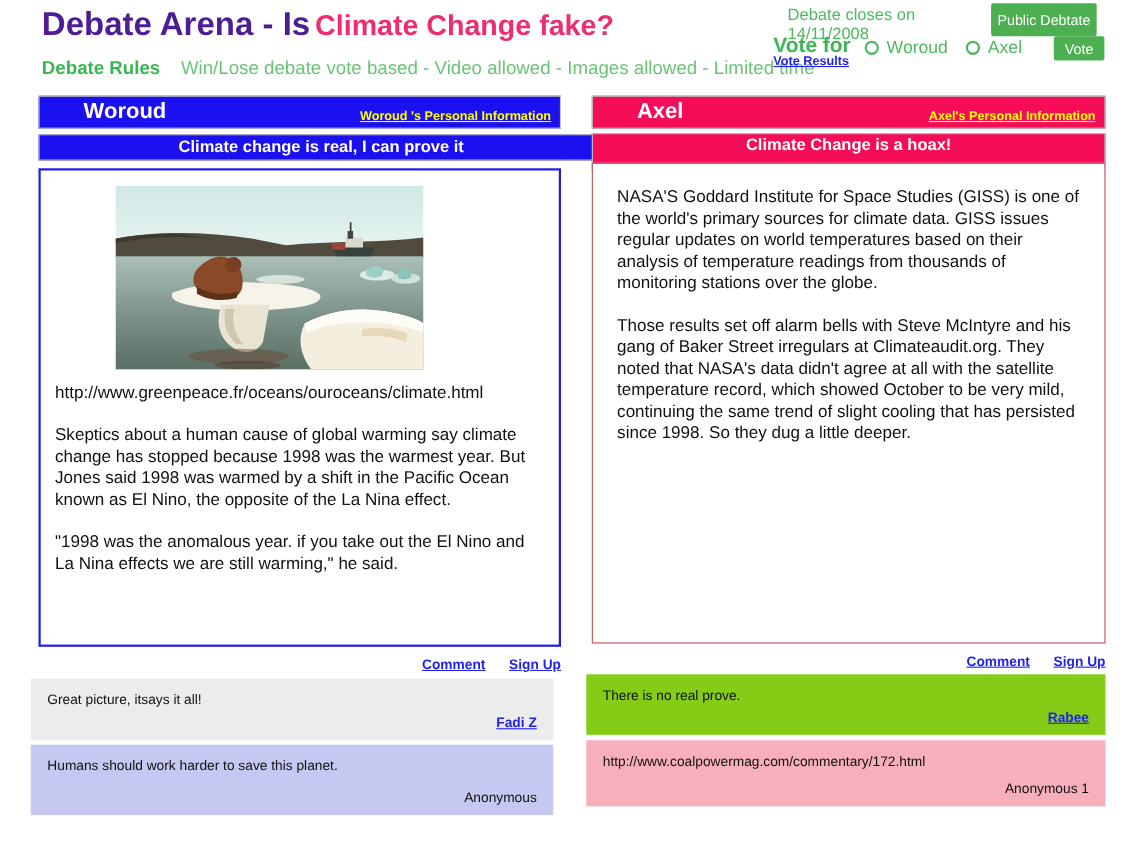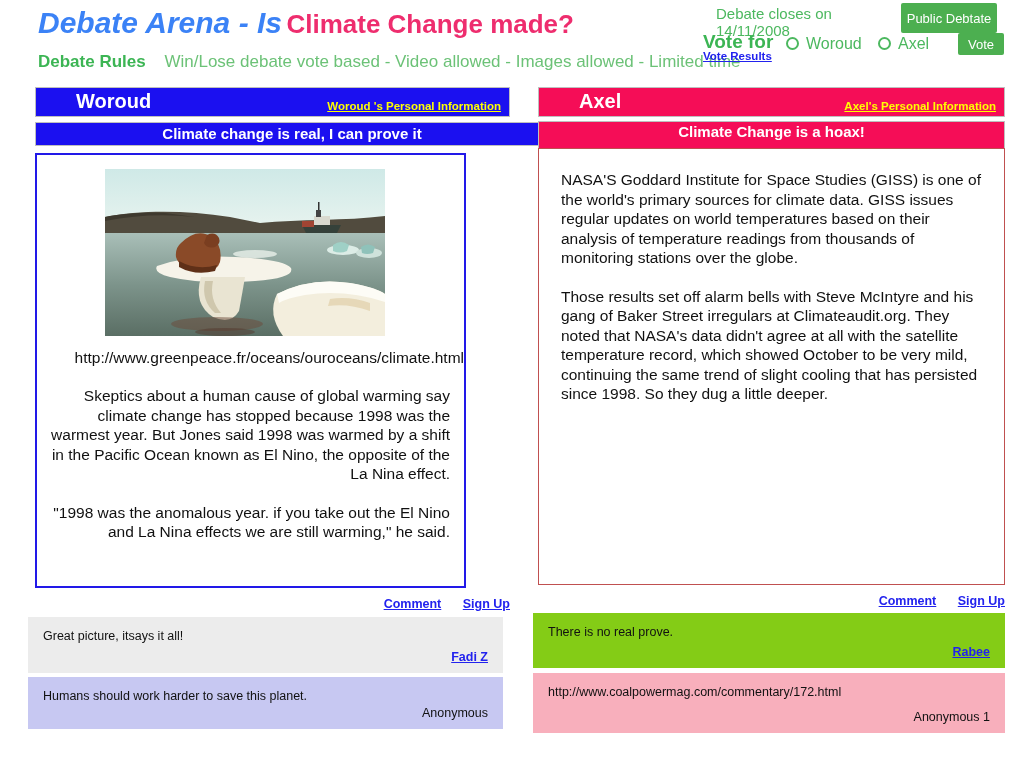--- a/index.html
+++ b/index.html
@@ -2,21 +2,21 @@
 <html><head>
 <meta charset="utf-8">
 <style>
   * { margin:0; padding:0; box-sizing:border-box; }
   html,body { background:#fff; }
   body { font-family:"Liberation Sans", sans-serif; }
   #page { position:relative; width:1024px; height:768px; background:#fff; overflow:hidden; }
 
   
   .title { position:absolute; left:38px; top:6px; font-weight:bold; }
-  .title .green { color:#3b82f6; font-size:30px;font-style:italic; }
+  .title .green { color:#4c1d95; font-size:30px; }
   .title .pink  { color:#ee2d6e; font-size:26px; }
   .rules-row { position:absolute; left:38px; top:52px; font-size:17px; white-space:nowrap; }
   .rules-label { color:#3cb554; font-weight:bold; margin-right:14px; }
   .rules-text { color:#6cc277; }
 
   .closes { position:absolute; left:716px; top:5px; width:178px; color:#4cb85f; font-size:15px; text-align:left; }
   .btn-green { background:#4caf50; color:#fff; border:none; border-radius:2px; font-size:13px;
                font-family:"Liberation Sans",sans-serif; cursor:pointer; }
   #public-btn { position:absolute; left:901px; top:3px; width:96px; height:30px; }
   .vote-for { position:absolute; left:703px; top:31px; color:#3cb554; font-size:19px; font-weight:bold; }
@@ -29,22 +29,22 @@
   .panel-header { position:absolute; height:30px; border:1px solid #bfbfbf; }
   .panel-header .pname { position:absolute; left:40px; top:2px; color:#fff; font-size:20px; font-weight:bold; }
   .panel-header .pinfo { position:absolute; right:8px; bottom:4px; color:#ffff00; font-size:11.5px; text-decoration:underline; font-weight:bold; }
   .claim-bar { position:absolute; height:24px; border:1px solid #bfbfbf; color:#fff; font-weight:bold;
                font-size:15px; text-align:center; line-height:22px; }
   .blue-bg { background:#1b10f0; }
   .pink-bg { background:#f50d57; }
 
   #left-header  { left:35px;  top:87px;  width:475px; }
   #left-claim   { left:35px;  top:122px; width:514px; }
-  #left-box     { position:absolute; left:35px; top:153px; width:431px; height:435px; background:#fff;
-                  border:2px solid #2219e8;text-align:right; }
+  #left-box     { position:absolute; left:35px; top:153px; width:475px; height:435px; background:#fff;
+                  border:2px solid #2219e8; }
   #right-header { left:538px; top:87px;  width:467px; }
   #right-claim  { left:538px; top:121px; width:467px; height:34px; line-height:20px; }
   #right-box    { position:absolute; left:538px; top:148px; width:467px; height:437px; background:#fff;
                   border:1px solid #c05050; padding:21px 18px 0 22px; }
 
   .photo { margin:14px 0 0 68px; width:280px; height:167px; display:block; }
   .url-line { margin:13px 0 0 13px; font-size:15.5px; color:#111; }
   .para { margin:19px 14px 0 13px; font-size:15.5px; line-height:19.5px; color:#111; }
   #right-box .para { margin:0 0 19px 0; }
 
@@ -53,32 +53,32 @@
   .links-row a { color:#2222ee; text-decoration:underline; font-weight:bold; margin-left:18px; cursor:pointer; }
   #left-links  { left:35px;  top:597px; width:475px; }
   #right-links { left:533px; top:594px; width:472px; }
 
   
   .comment-box { position:absolute; font-size:12.5px; color:#111; }
   .comment-box .ctext { position:absolute; left:15px; top:12px; }
   .comment-box .cauthor { position:absolute; right:15px; bottom:9px; }
   .comment-box .cauthor.link { color:#2222ee; text-decoration:underline; font-weight:bold; cursor:pointer; }
   #l-com1 { left:28px;  top:617px; width:475px; height:56px; background:#ececec; }
-  #l-com2 { left:28px;  top:677px; width:475px; height:52px; background:#c7c8f2; }
+  #l-com2 { left:28px;  top:677px; width:475px; height:64px; background:#c7c8f2; }
   #r-com1 { left:533px; top:613px; width:472px; height:55px; background:#84cc16; }
   #r-com2 { left:533px; top:673px; width:472px; height:60px; background:#f8afbc; }
 </style>
 </head>
 <body>
 
 <div id="page">
 
   <div class="title">
     <span class="green">Debate Arena - Is</span>
-    <span class="pink">Climate Change made?</span>
+    <span class="pink">Climate Change fake?</span>
   </div>
   <div class="rules-row">
     <span class="rules-label">Debate Rules</span>
     <span class="rules-text">Win/Lose debate vote based - Video allowed - Images allowed - Limited time</span>
   </div>
 
   <div class="closes">Debate closes on 14/11/2008</div>
   <button id="public-btn" class="btn-green">Public Debtate</button>
 
   <div class="vote-for">Vote for</div>

